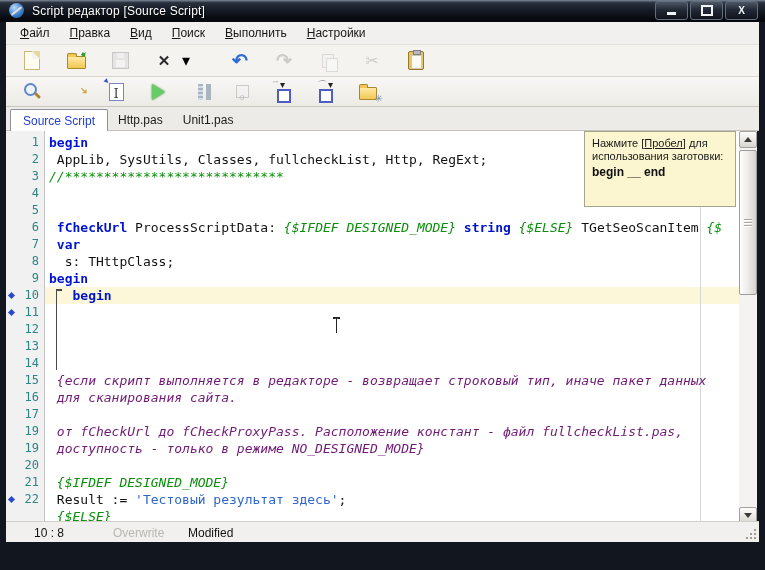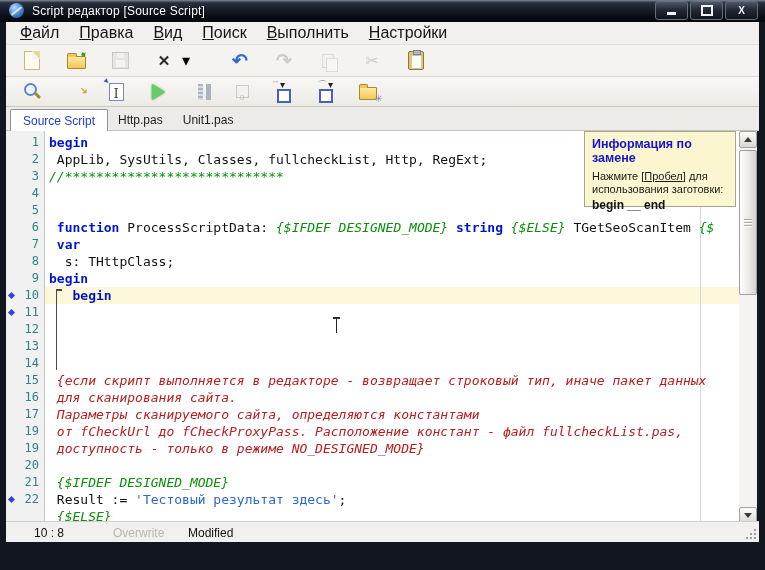--- a/index.html
+++ b/index.html
@@ -17,21 +17,21 @@
     text-shadow:0 1px 2px #000;}
   .winbtns{position:absolute;right:7px;top:1px;display:flex;gap:2px;}
   .winbtn{width:31px;height:17px;border:1px solid #636e7e;border-radius:3px;
     background:linear-gradient(#4e5766,#232a36 45%,#10141c);color:#f2f4f8;
     display:flex;align-items:center;justify-content:center;font-size:10px;font-weight:bold;}
   .winbtn .bar{width:9px;height:3px;background:#f2f4f8;margin-top:6px;}
   .winbtn .box{width:8px;height:7px;border:2px solid #f2f4f8;}
   
   .menubar{position:absolute;left:6px;top:22px;width:753px;height:23px;background:#f1f0ee;
     border-bottom:1px solid #e3e1db;display:flex;align-items:center;padding-left:4px;box-sizing:border-box;}
-  .menu-item{padding:2px 10px;font-size:16px;color:#161616;}
+  .menu-item{padding:2px 10px;font-size:12px;color:#161616;}
   .menu-item u{text-decoration:underline;}
   
   .toolbar1{position:absolute;left:6px;top:45px;width:753px;height:32px;background:#f4f3f0;
     border-bottom:1px solid #d9d6d0;display:flex;align-items:center;padding-left:12px;box-sizing:border-box;}
   .toolbar2{position:absolute;left:6px;top:77px;width:753px;height:30px;
     background:linear-gradient(#f8f7f5,#edebe6);border-bottom:1px solid #cac7c1;
     display:flex;align-items:center;padding-left:12px;box-sizing:border-box;}
   .tbtn{width:28px;height:26px;margin-right:16px;display:flex;align-items:center;justify-content:center;position:relative;}
   .toolbar2 .tbtn{margin-right:14px;}
   .tbtn.narrow{width:12px;margin-left:-14px;margin-right:18px;}
@@ -86,21 +86,21 @@
   .tab-inactive{height:21px;padding:0 10px;display:flex;align-items:center;font-size:12px;color:#1c1c1c;}
   
   .editor{position:absolute;left:6px;top:131px;width:733px;height:393px;background:#ffffff;overflow:hidden;
     font-family:"DejaVu Sans Mono",monospace;font-size:13px;}
   .gutter{position:absolute;left:0;top:0;width:38px;height:100%;background:#f1f1f1;border-right:1px solid #c4c4c4;box-sizing:content-box;}
   .lnum{position:absolute;right:5px;width:30px;text-align:right;font-size:12px;color:#2c8484;line-height:17px;}
   .curline{position:absolute;left:39px;right:0;height:17px;background:#fbf7d8;}
   .codeline{position:absolute;left:39px;right:0;height:17px;line-height:17px;white-space:pre;padding-left:4px;}
   .kw{color:#0014cc;font-weight:bold;}
   .dir{color:#0a8f0a;font-style:italic;}
-  .cmt{color:#b91c1c;font-style:italic;}
+  .cmt{color:#701a75;font-style:italic;}
   .str{color:#2e66cc;}
   .pl{color:#111;}
   .marker{position:absolute;left:3px;width:5px;height:5px;background:#2b48d0;transform:rotate(45deg);}
   .struct-line{position:absolute;width:1px;background:#4a4a4a;}
   .struct-line::before{content:"";position:absolute;left:0;top:0;width:6px;height:2px;background:#4a4a4a;}
   .margin-line{position:absolute;left:694px;top:0;bottom:0;width:1px;background:#d8d8d8;}
   
   .ibeam{position:absolute;left:326px;top:186px;width:9px;height:17px;}
   .ibeam::before{content:"";position:absolute;left:4px;top:1px;width:1px;height:15px;background:#222;}
   .ibeam::after{content:"";position:absolute;left:1px;top:0;width:7px;height:2px;background:#222;
@@ -270,43 +270,41 @@
         <div class="marker" style="top: 366px;"></div>
       </div>
     <div class="curline" style="top: 156px;"></div>
       <div class="margin-line"></div>
     <div class="ibeam"></div>
   <div class="codeline" style="top: 3px;"><span class="kw">begin</span></div>
       <div class="codeline" style="top: 20px;"><span class="pl"> AppLib, SysUtils, Classes, fullcheckList, Http, RegExt;</span></div>
       <div class="codeline" style="top: 37px;"><span class="dir">//****************************</span></div>
       <div class="codeline" style="top: 54px;"></div>
       <div class="codeline" style="top: 71px;"></div>
-      <div class="codeline" style="top: 88px;"><span class="pl"> </span><span class="kw">function</span><span class="pl"> ProcessScriptData: </span><span class="dir">{$IFDEF DESIGNED_MODE}</span><span class="pl"> </span><span class="kw">string</span><span class="pl"> </span><span class="dir">{$ELSE}</span><span class="pl"> TGetSeoScanItem </span><span class="dir">{$</span></div>
+      <div class="codeline" style="top: 88px;"><span class="pl"> </span><span class="kw">fCheckUrl</span><span class="pl"> ProcessScriptData: </span><span class="dir">{$IFDEF DESIGNED_MODE}</span><span class="pl"> </span><span class="kw">string</span><span class="pl"> </span><span class="dir">{$ELSE}</span><span class="pl"> TGetSeoScanItem </span><span class="dir">{$</span></div>
       <div class="codeline" style="top: 105px;"><span class="pl"> </span><span class="kw">var</span></div>
       <div class="codeline" style="top: 122px;"><span class="pl">  s: THttpClass;</span></div>
       <div class="codeline" style="top: 139px;"><span class="kw">begin</span></div>
       <div class="codeline" style="top: 156px;"><span class="pl">   </span><span class="kw">begin</span></div>
       <div class="codeline" style="top: 173px;"></div>
       <div class="codeline" style="top: 190px;"></div>
       <div class="codeline" style="top: 207px;"></div>
       <div class="codeline" style="top: 224px;"></div>
       <div class="codeline" style="top: 241px;"><span class="cmt"> {если скрипт выполняется в редакторе - возвращает строковый тип, иначе пакет данных</span></div>
       <div class="codeline" style="top: 258px;"><span class="cmt"> для сканирования сайта.</span></div>
-      <div class="codeline" style="top: 275px;"><span class="cmt"> Параметры сканируемого сайта, определяются константами</span></div>
       <div class="codeline" style="top: 292px;"><span class="cmt"> от fCheckUrl до fCheckProxyPass. Расположение констант - файл fullcheckList.pas,</span></div>
       <div class="codeline" style="top: 309px;"><span class="cmt"> доступность - только в режиме NO_DESIGNED_MODE}</span></div>
       <div class="codeline" style="top: 326px;"></div>
       <div class="codeline" style="top: 343px;"><span class="dir"> {$IFDEF DESIGNED_MODE}</span></div>
       <div class="codeline" style="top: 360px;"><span class="pl"> Result := </span><span class="str">'Тестовый результат здесь'</span><span class="pl">;</span></div>
       <div class="codeline" style="top: 377px;"><span class="dir"> {$ELSE}</span></div>
       <div class="struct-line" style="left: 50px; top: 158px; height: 81px;"></div>
     </div>
 
   <div class="infobox">
-    <div class="infobox-title">Информация по замене</div>
     <div class="infobox-body">
       <span>Нажмите [</span><span class="key">Пробел</span><span>] для</span><br>
       <span>использования заготовки:</span>
       <div class="infobox-snippet">begin __ end</div>
     </div>
   </div>
 
   <div class="vscroll">
     <div class="sbtn" style="top:0">
         <span class="arr arr-up"></span>

